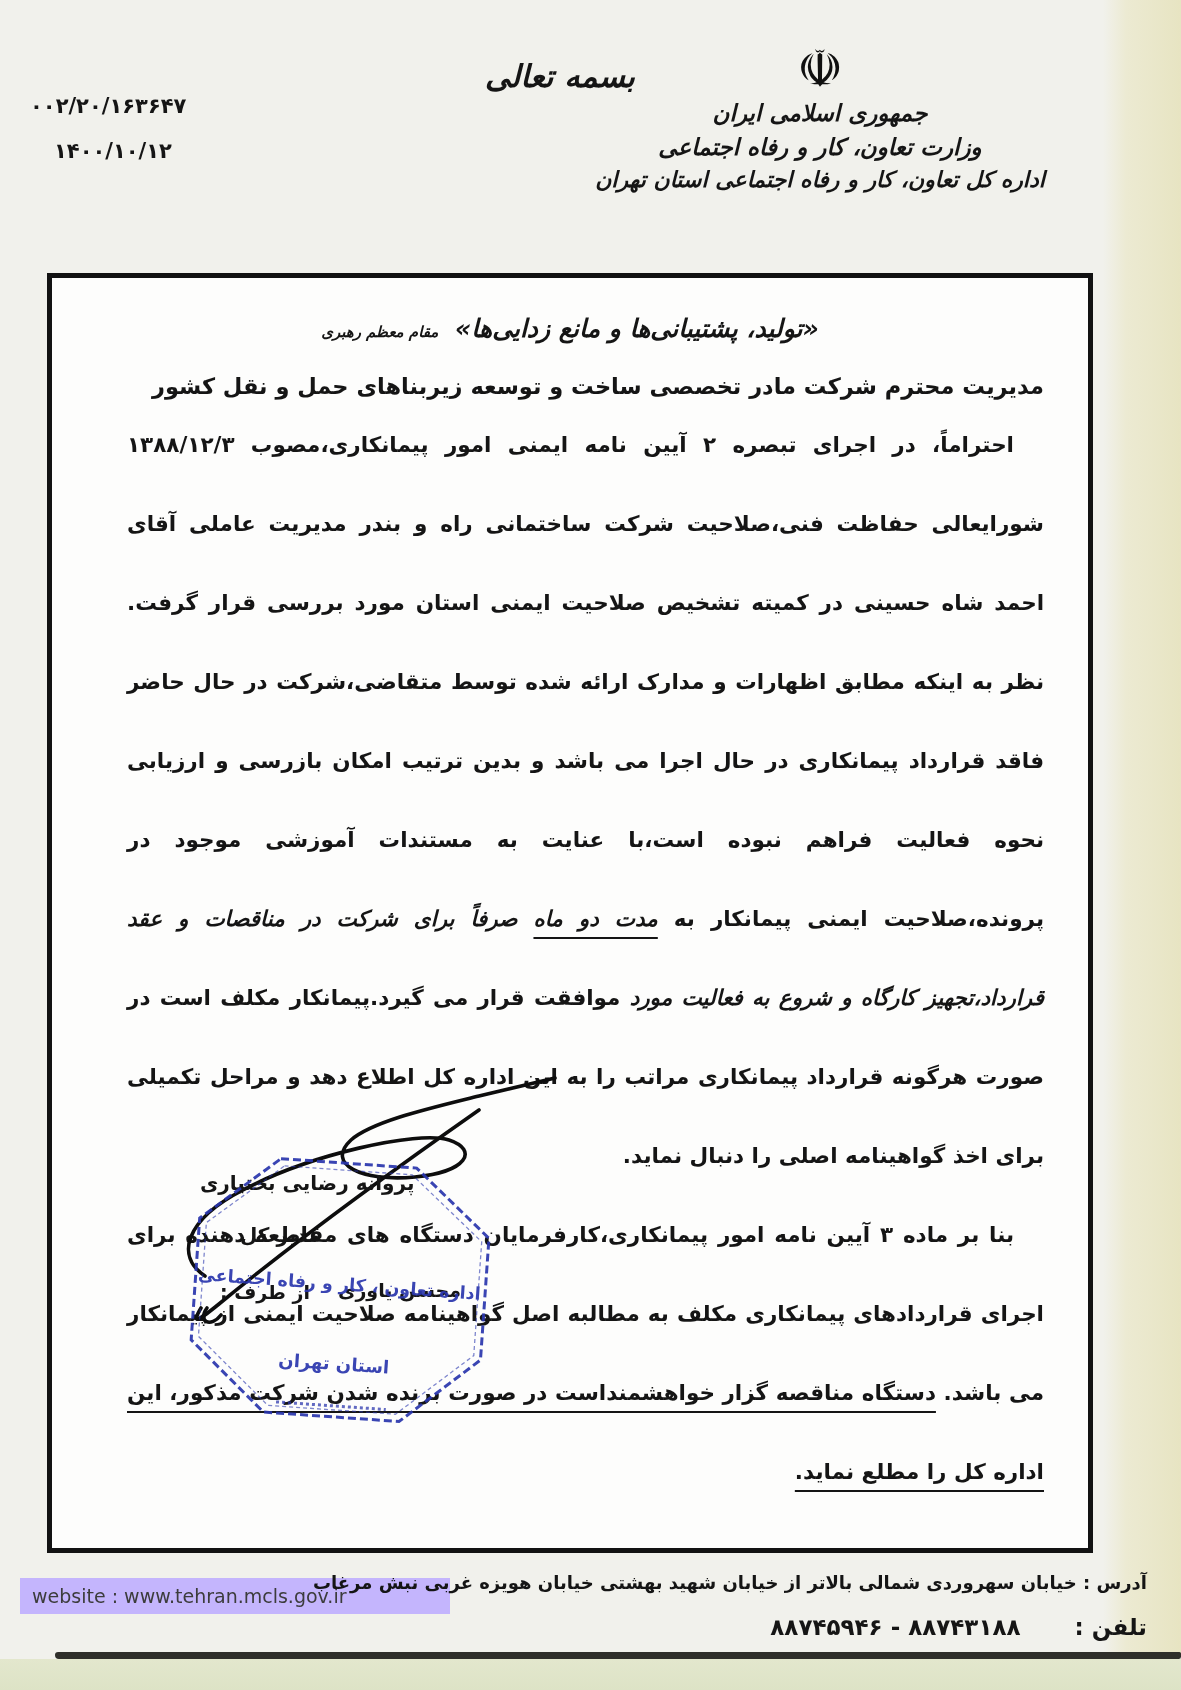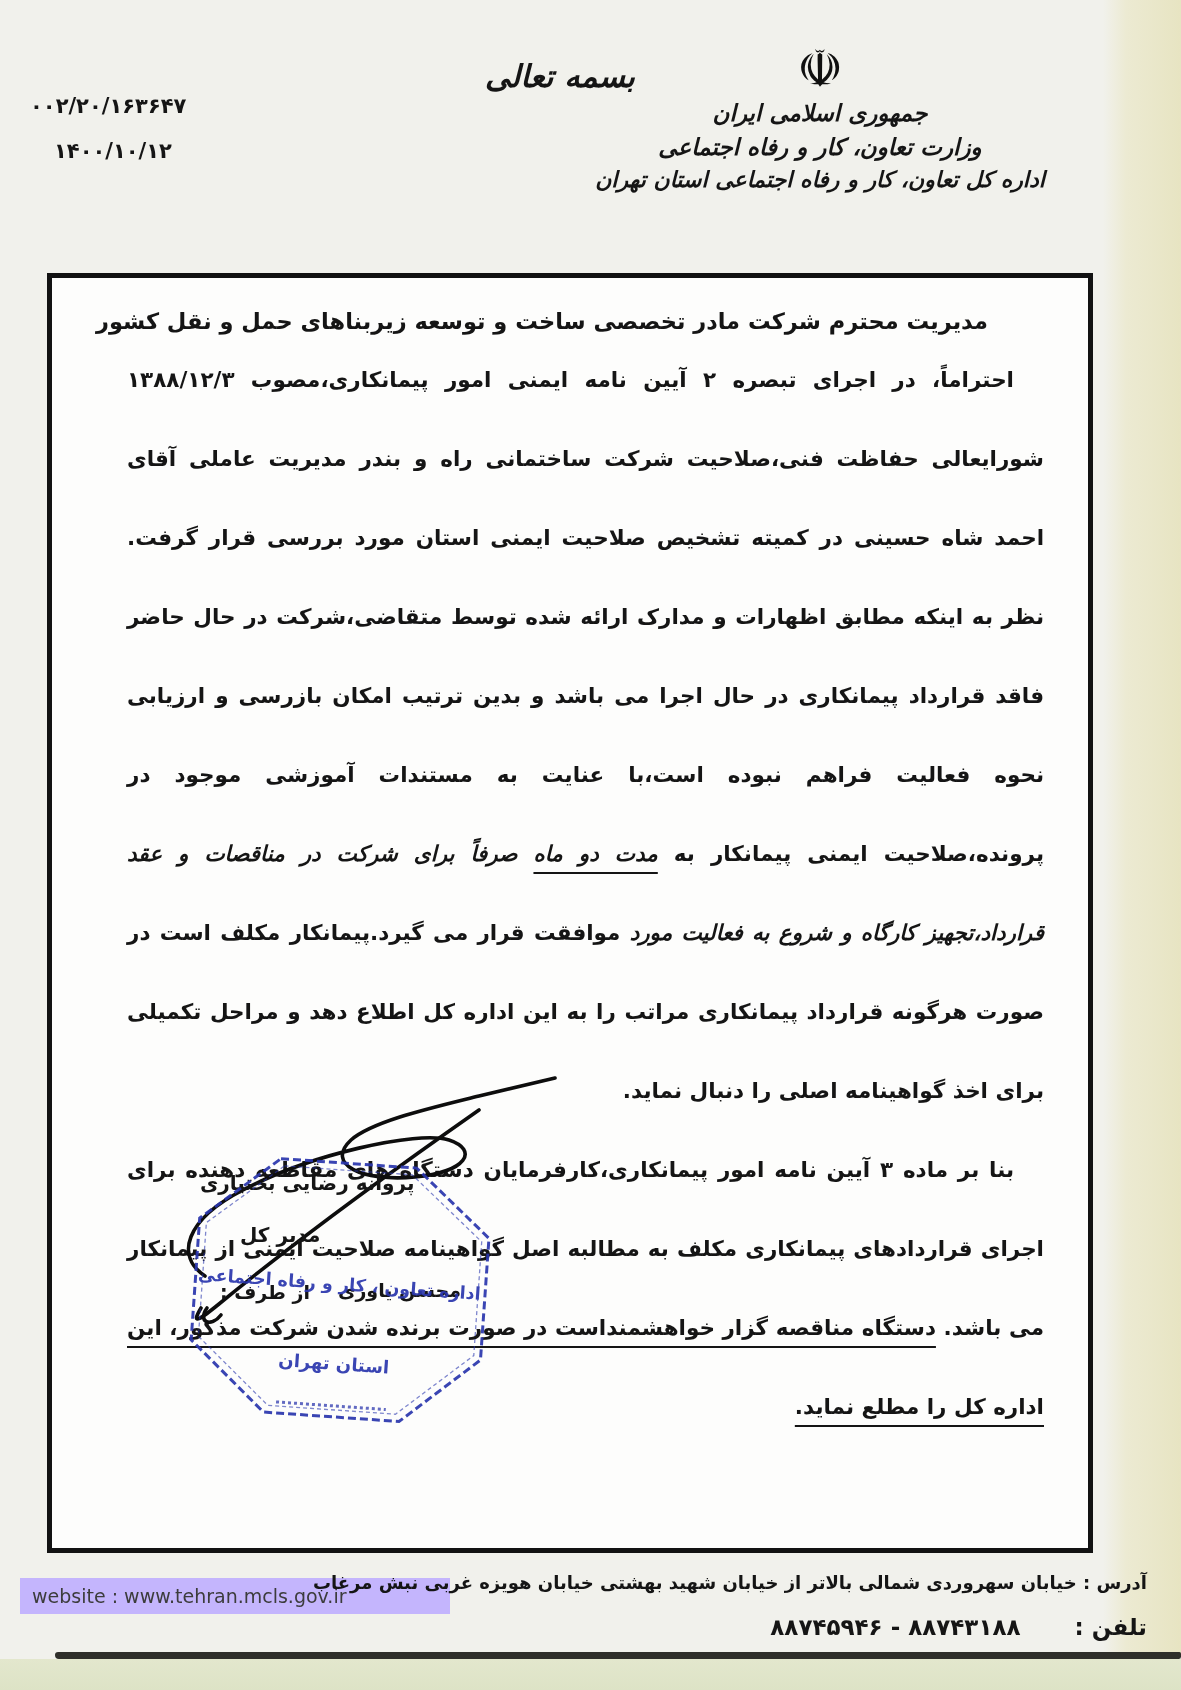--- a/index.html
+++ b/index.html
@@ -31,21 +31,21 @@
   .emblem{font-size:52px;line-height:54px;color:#101010;}
   .lh-country{font-size:23px;font-weight:bold;font-style:italic;margin-top:4px;}
   .lh-ministry{font-size:23px;font-weight:bold;font-style:italic;margin-top:8px;}
   .lh-department{font-size:22px;font-weight:bold;font-style:italic;margin-top:7px;}
 
   
   .letter-box{position:absolute;left:47px;top:273px;width:1036px;height:1270px;
     border:5px solid #121212;background:#fdfdfc;direction:rtl;}
   .slogan{margin-top:36px;text-align:center;font-style:italic;font-weight:bold;font-size:25px;}
   .slogan .attrib{font-size:15px;font-weight:bold;margin-right:8px;}
-  .addressee{margin-top:30px;padding:0 44px;text-align:left;font-weight:bold;font-size:22.5px;}
+  .addressee{margin-top:30px;padding:0 44px;text-align:right;font-weight:bold;font-size:22.5px;}
   .salutation{margin-top:20px;padding:0 44px;text-align:right;font-weight:bold;font-size:21.5px;}
   .body-text{padding:6px 44px 0 75px;font-size:21.5px;font-weight:bold;line-height:79px;
     text-align:justify;}
   .body-text p{margin:0;text-indent:30px;}
   .u{text-decoration:underline;text-decoration-thickness:2px;text-underline-offset:11px;}
   .it{font-style:italic;}
 
   
   .sig-scribble{position:absolute;left:95px;top:790px;width:430px;height:260px;pointer-events:none;}
   .sig-name{position:absolute;left:148px;top:893px;font-size:20px;font-weight:bold;}
@@ -85,20 +85,24 @@
 
 <div class="letterhead">
   <div class="emblem">☫</div>
   <div class="lh-country">جمهوری اسلامی ایران</div>
   <div class="lh-ministry">وزارت تعاون، کار و رفاه اجتماعی</div>
   <div class="lh-department">اداره کل تعاون، کار و رفاه اجتماعی استان تهران</div>
 </div>
 
 <div class="letter-box">
 
+  <div class="slogan">
+    <span>«تولید، پشتیبانی‌ها و مانع زدایی‌ها»</span>
+    <span class="attrib">مقام معظم رهبری</span>
+  </div>
 
   <div class="addressee">مدیریت محترم شرکت مادر تخصصی ساخت و توسعه زیربناهای حمل و نقل کشور</div>
 
   <div class="body-text">
     <p><span>احتراماً، در اجرای تبصره ۲ آیین نامه ایمنی امور پیمانکاری،مصوب ۱۳۸۸/۱۲/۳ شورایعالی حفاظت فنی،صلاحیت شرکت ساختمانی راه و بندر مدیریت عاملی آقای احمد شاه حسینی در کمیته تشخیص صلاحیت ایمنی استان مورد بررسی قرار گرفت. نظر به اینکه مطابق اظهارات و مدارک ارائه شده توسط متقاضی،شرکت در حال حاضر فاقد قرارداد پیمانکاری در حال اجرا می باشد و بدین ترتیب امکان بازرسی و ارزیابی نحوه فعالیت فراهم نبوده است،با عنایت به مستندات آموزشی موجود در پرونده،صلاحیت ایمنی پیمانکار به </span><span class="u it">مدت دو ماه</span><span class="it"> صرفاً برای شرکت در مناقصات و عقد قرارداد،تجهیز کارگاه و شروع به فعالیت مورد</span><span> موافقت قرار می گیرد.پیمانکار مکلف است در صورت هرگونه قرارداد پیمانکاری مراتب را به این اداره کل اطلاع دهد و مراحل تکمیلی برای اخذ گواهینامه اصلی را دنبال نماید.</span></p>
     <p><span>بنا بر ماده ۳ آیین نامه امور پیمانکاری،کارفرمایان دستگاه های مقاطعه دهنده برای اجرای قراردادهای پیمانکاری مکلف به مطالبه اصل گواهینامه صلاحیت ایمنی از پیمانکار می باشد. </span><span class="u">دستگاه مناقصه گزار خواهشمنداست در صورت برنده شدن شرکت مذکور، این اداره کل را مطلع نماید.</span></p>
   </div>
 
   <svg class="sig-scribble" viewBox="0 0 430 260">
     <g fill="none" stroke="#0d0d0d" stroke-width="3.6" stroke-linecap="round">

